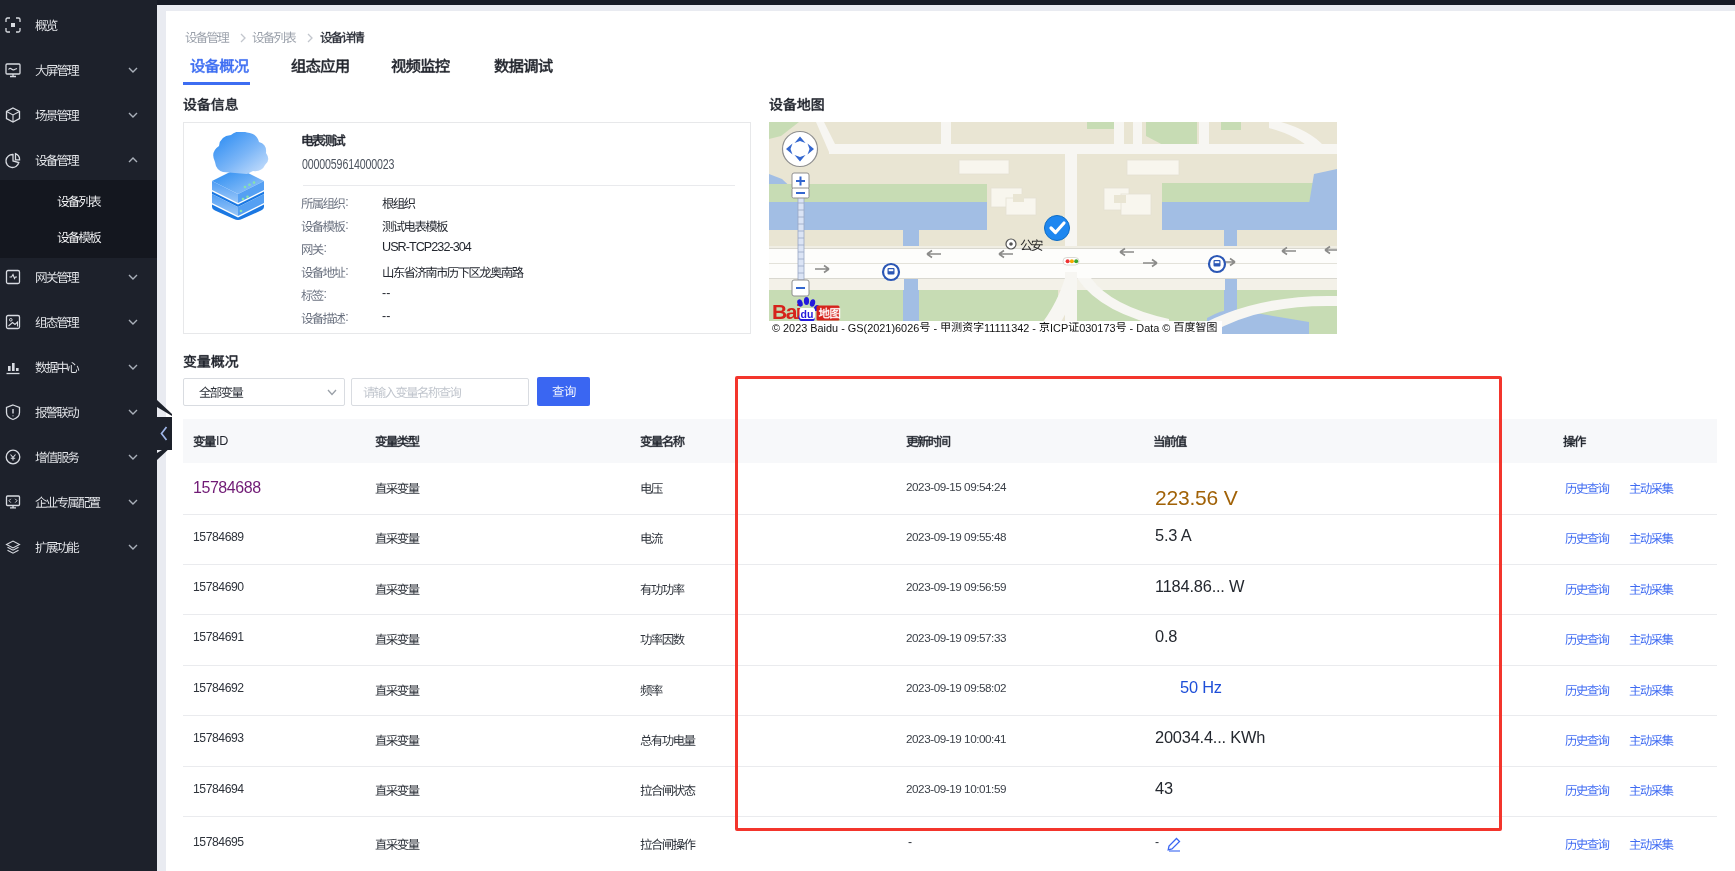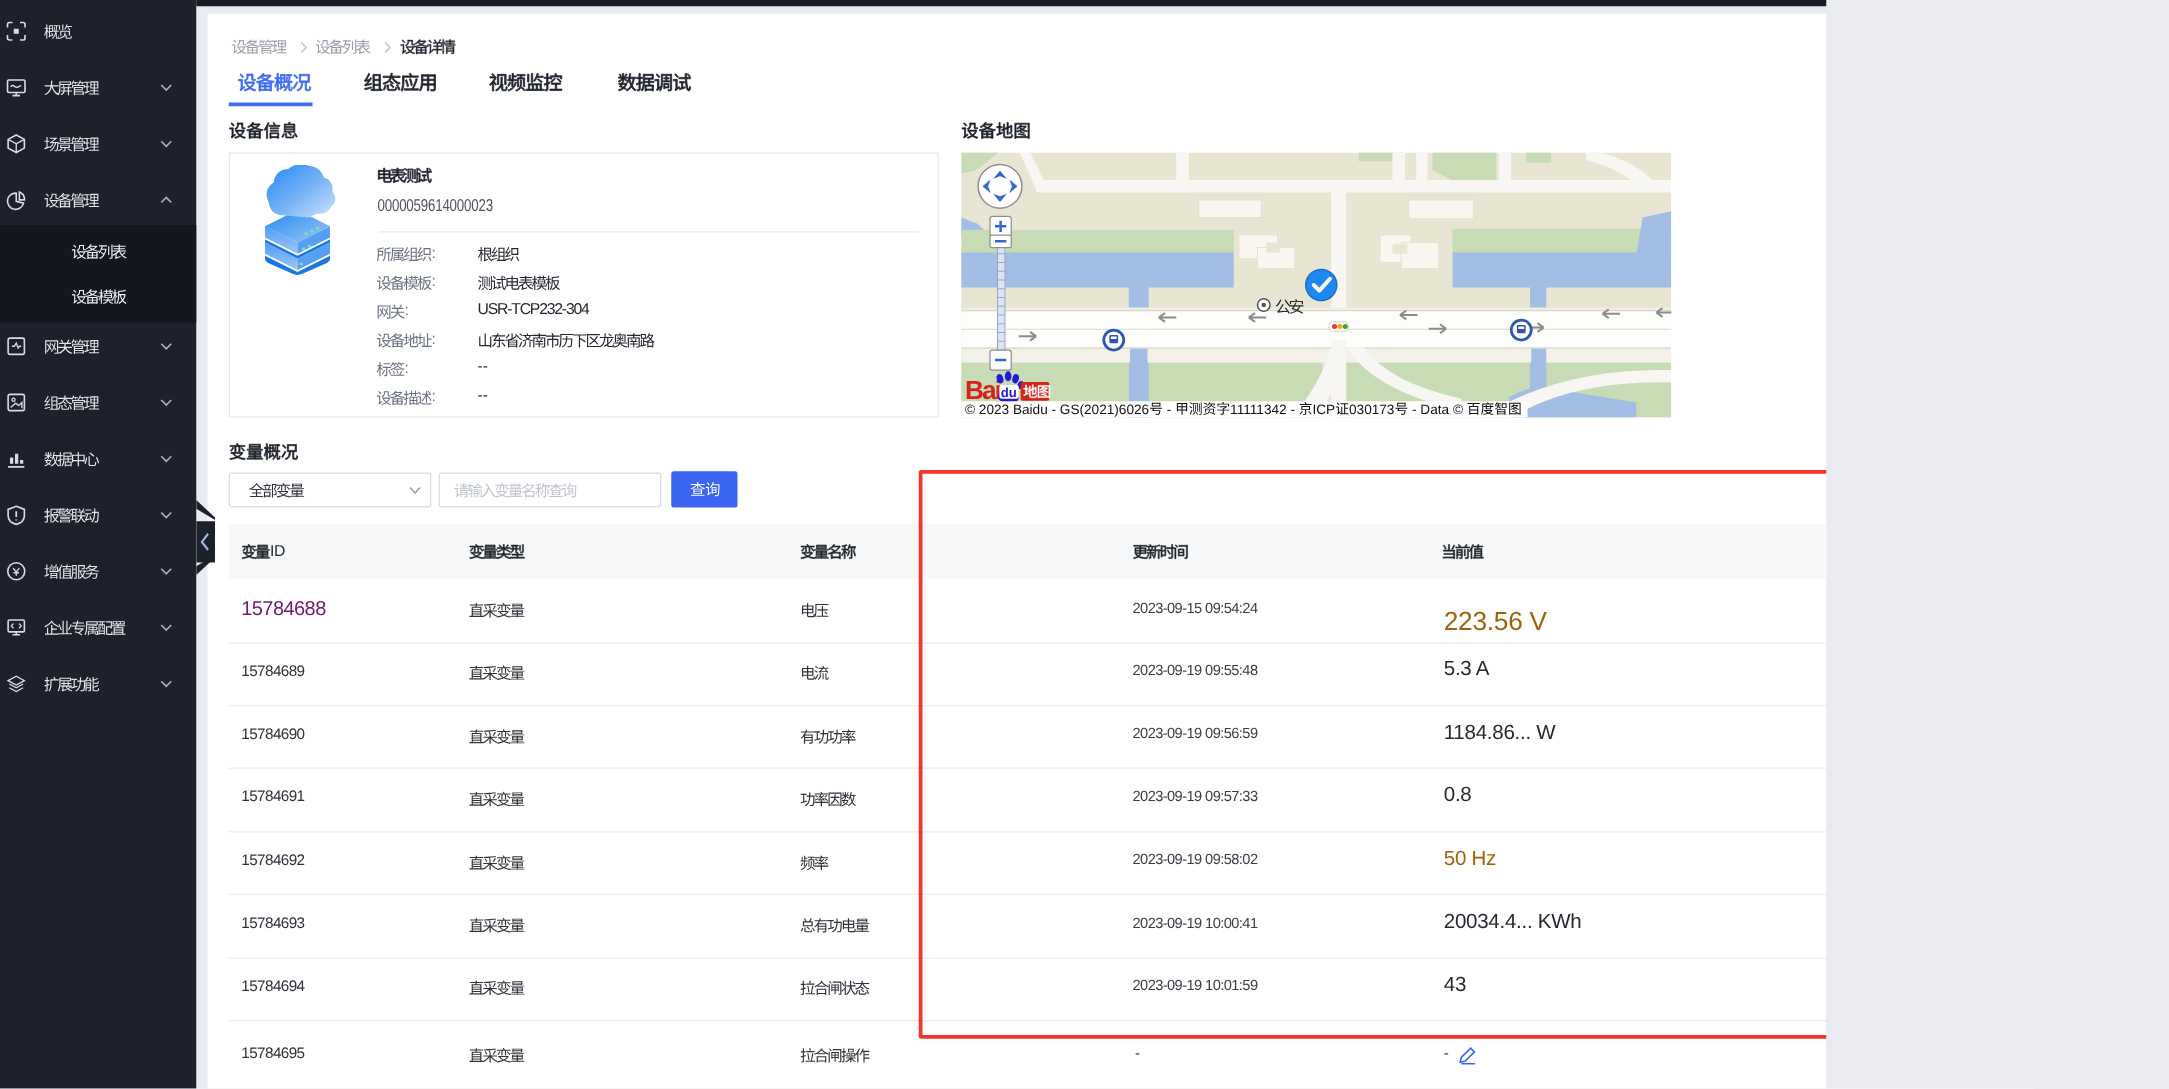--- a/index.html
+++ b/index.html
@@ -1,15 +1,15 @@
 <!DOCTYPE html>
 <html><head><meta charset="utf-8"><title>d</title><style>
 *{margin:0;padding:0;box-sizing:border-box}
 body{font-family:"Liberation Sans",sans-serif;width:1735px;height:871px;overflow:hidden;background:#e9ebf1}
-#page{position:relative;width:1461px;height:871px;background:#e9ebf1;overflow:hidden}
+#page{position:relative;width:1735px;height:871px;background:#e9ebf1;overflow:hidden}
 .t,.lt,.ab{position:absolute}
 .lt{white-space:pre}
 </style></head><body>
 <div id="page">
     <svg width="0" height="0" style="position:absolute">
       <defs>
         <path id="u4e0b" d="M55 766H946V691H55ZM441 707H520V-79H441ZM484 470 534 527Q579 506 629 479Q679 452 728 424Q777 395 819 368Q862 341 892 318L839 250Q810 273 769 302Q727 330 679 359Q630 389 580 418Q530 446 484 470Z"></path>
         <path id="u4e13" d="M56 538H929V465H56ZM137 728H857V657H137ZM305 353H794V283H305ZM771 353H786L799 358L856 324Q815 281 764 230Q712 179 658 126Q603 72 552 24L486 64Q536 110 590 162Q644 215 692 263Q740 311 771 344ZM257 106 300 161Q355 145 418 124Q481 103 543 79Q605 55 660 31Q714 6 753 -17L708 -81Q671 -58 618 -33Q565 -8 504 18Q442 43 378 66Q315 89 257 106ZM425 842 502 832Q483 765 460 691Q437 616 413 542Q389 467 367 400Q344 334 325 283L246 283Q267 337 290 406Q314 474 339 550Q363 626 385 701Q408 776 425 842Z"></path>
         <path id="u4e1a" d="M60 46H943V-28H60ZM340 828H417V15H340ZM585 827H661V10H585ZM854 607 922 575Q898 518 869 455Q840 392 809 333Q778 275 750 228L688 260Q716 306 747 366Q778 426 806 489Q834 552 854 607ZM82 589 152 610Q179 555 206 491Q233 427 257 368Q280 308 294 264L219 236Q207 281 184 342Q162 403 135 468Q109 533 82 589Z"></path>
         <path id="u4e1c" d="M177 326V387L227 413H874L874 340H286Q256 340 233 339Q211 337 197 334Q183 331 177 326ZM507 560H583V23Q583 -10 575 -29Q566 -47 542 -57Q519 -66 481 -69Q442 -72 389 -72Q387 -60 382 -46Q377 -32 371 -18Q366 -5 360 6Q403 5 439 5Q475 5 488 6Q499 6 503 10Q507 14 507 24ZM257 261 332 241Q308 188 276 137Q244 86 207 41Q171 -4 135 -38Q128 -32 116 -22Q105 -13 93 -4Q81 5 71 10Q127 57 177 124Q227 191 257 261ZM666 231 728 262Q767 225 808 179Q849 134 884 90Q919 46 940 11L873 -26Q853 9 819 54Q785 99 745 145Q705 192 666 231ZM77 707H917V636H77ZM177 326Q175 334 170 349Q166 363 160 378Q155 393 150 403Q167 408 185 429Q203 449 225 482Q237 498 260 535Q283 571 312 621Q340 671 369 729Q397 787 420 846L500 813Q463 732 420 653Q377 573 331 501Q284 430 238 372V370Q238 370 229 366Q220 361 208 354Q196 347 187 340Q177 332 177 326Z"></path>
@@ -929,21 +929,21 @@
         <use href="#u91cf" x="2637"></use>
       </g>
     </svg>
     <svg class="t" style="left:640.0px;top:681.5px" width="26" height="17" viewBox="0 0 26 17">
       <g fill="#2e333b" transform="translate(0,13.0) scale(0.01240,-0.01240)">
         <use href="#u9891" x="0"></use>
         <use href="#u7387" x="879"></use>
       </g>
     </svg>
     <div class="lt" style="left:906px;top:681.2px;font-size:11.7px;color:#3a3f47;letter-spacing:-0.45px">2023-09-19 09:58:02</div>
-    <div class="lt" style="left:1155px;top:677.7px;font-size:16.4px;color:#a16207;letter-spacing:-0.2px">50 Hz</div>
+    <div class="lt" style="left:1180px;top:677.7px;font-size:16.4px;color:#1d4ed8;letter-spacing:-0.2px">50 Hz</div>
     <svg class="t" style="left:1565.0px;top:681.5px" width="47" height="17" viewBox="0 0 47 17">
       <g fill="#3f6bf2" transform="translate(0,13.0) scale(0.01240,-0.01240)">
         <use href="#u5386" x="0"></use>
         <use href="#u53f2" x="875"></use>
         <use href="#u67e5" x="1750"></use>
         <use href="#u8be2" x="2625"></use>
       </g>
     </svg>
     <svg class="t" style="left:1629.0px;top:681.5px" width="47" height="17" viewBox="0 0 47 17">
       <g fill="#3f6bf2" transform="translate(0,13.0) scale(0.01240,-0.01240)">

